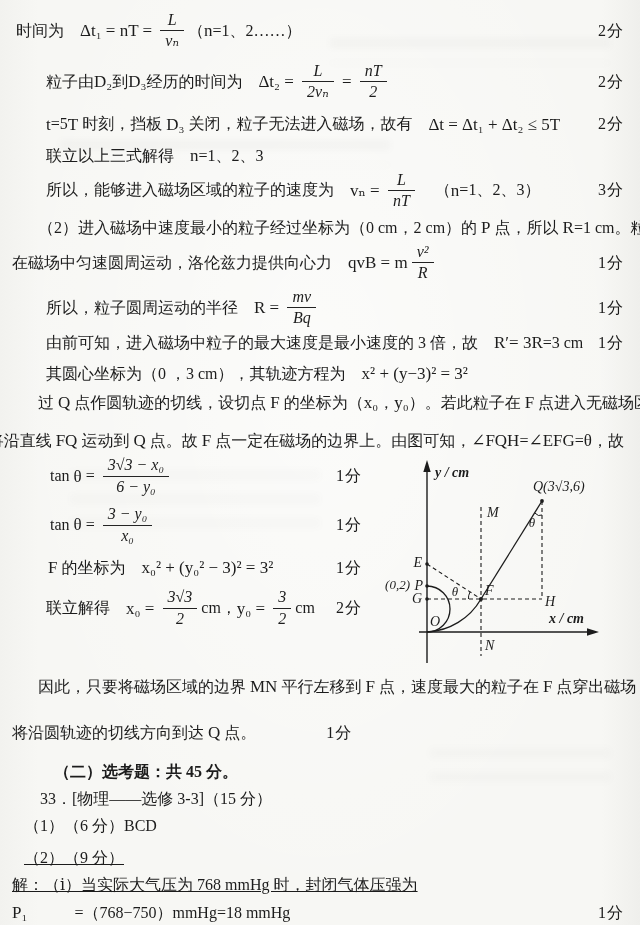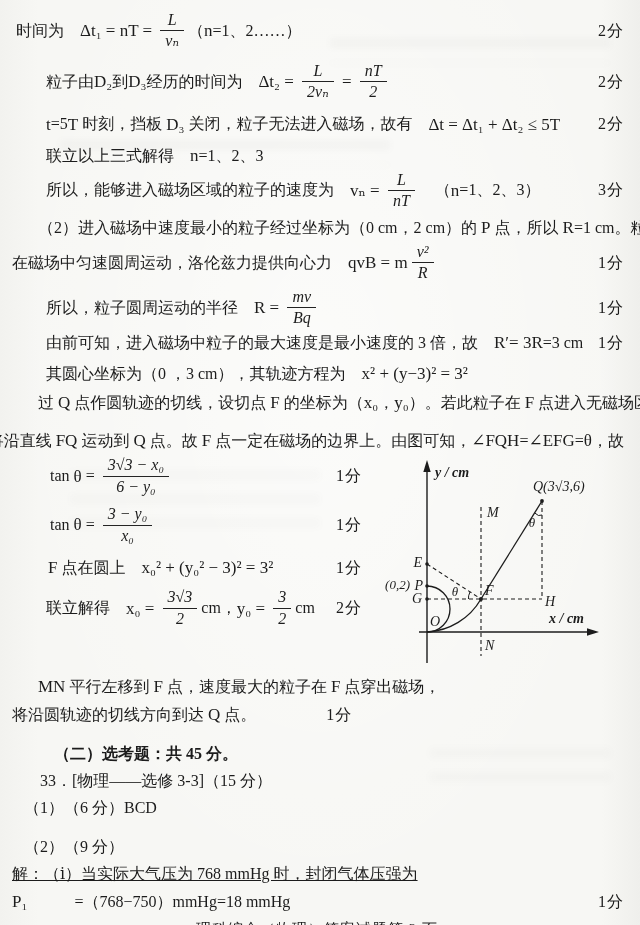--- a/index.html
+++ b/index.html
@@ -65,25 +65,25 @@
   .l8{padding-left:36px;margin-top:3px;}
   .l9{padding-left:36px;margin-top:2px;}
   .l10{padding-left:36px;margin-top:5px;text-align:center;}
   .l11{padding-left:28px;margin-top:4px;}
   .l12{padding-left:2px;margin-top:12px;justify-content:flex-end;}
   .e1{padding-left:40px;margin-top:0px;}
   .e2{padding-left:40px;margin-top:7px;}
   .e3{padding-left:38px;margin-top:9px;}
   .e4{padding-left:36px;margin-top:7px;}
   .t1{padding-left:28px;margin-top:4px;}
-  .t2{padding-left:2px;margin-top:2px;}
+  .t2{padding-left:2px;margin-top:20px;}
   .s1{padding-left:44px;margin-top:15px;font-weight:700;}
   .s2{padding-left:30px;margin-top:3px;}
   .s3{padding-left:14px;margin-top:3px;}
-  .s4{padding-left:14px;margin-top:15px;}
+  .s4{padding-left:14px;margin-top:8px;text-decoration:underline;}
   .s5{padding-left:2px;margin-top:3px;text-decoration:underline;}
   .s6{padding-left:2px;margin-top:3px;gap:47px;}
 
   .figure-row{display:flex;align-items:flex-start;margin-top:2px;justify-content:flex-end;}
   .eq-col{width:352px;flex:none;}
   .fig-col{flex:1;display:flex;justify-content:flex-end;}
   svg text{font-family:"Liberation Serif","DejaVu Serif",serif;}
   .svg-var{font-style:italic;font-size:14px;fill:#1c1c1c;}
   .svg-axis{font-style:italic;font-weight:600;font-size:14px;fill:#1c1c1c;}
   .svg-small{font-style:italic;font-size:13px;fill:#1c1c1c;}
@@ -117,21 +117,21 @@
       <div class="line l9"><span class="c">由前可知，进入磁场中粒子的最大速度是最小速度的 3 倍，故　</span><span class="m">R′= 3R</span><span class="c">=3 cm</span><span class="score">1分</span></div>
       <div class="line l10"><span class="c">其圆心坐标为（0 ，3 cm），其轨迹方程为　</span><span class="m">x² + (y−3)² = 3²</span></div>
       <div class="line l11"><span class="c">过 </span><span class="m">Q</span><span class="c"> 点作圆轨迹的切线，设切点 </span><span class="m">F</span><span class="c"> 的坐标为（</span><span class="m">x₀</span><span class="c">，</span><span class="m">y₀</span><span class="c">）。若此粒子在 </span><span class="m">F</span><span class="c"> 点进入无磁场区域，</span></div>
       <div class="line l12"><span class="c">它将沿直线 </span><span class="m">FQ</span><span class="c"> 运动到 </span><span class="m">Q</span><span class="c"> 点。故 </span><span class="m">F</span><span class="c"> 点一定在磁场的边界上。由图可知，</span><span class="m">∠FQH</span><span class="c">=</span><span class="m">∠EFG</span><span class="c">=</span><span class="m">θ</span><span class="c">，故</span></div>
     </div>
 
   <div class="figure-row">
     <div class="eq-col">
         <div class="line e1"><span class="c">tan </span><span class="m">θ</span><span class="c"> = </span><span class="frac"><span class="num">3√3 − x₀</span><span class="den">6 − y₀</span></span><span class="score">1分</span></div>
         <div class="line e2"><span class="c">tan </span><span class="m">θ</span><span class="c"> = </span><span class="frac"><span class="num">3 − y₀</span><span class="den">x₀</span></span><span class="score">1分</span></div>
-        <div class="line e3"><span class="m">F</span><span class="c"> 点在圆上　</span><span class="m">x₀² + (y₀² − 3)² = 3²</span><span class="score">1分</span></div>
+        <div class="line e3"><span class="m">F</span><span class="c"> 的坐标为　</span><span class="m">x₀² + (y₀² − 3)² = 3²</span><span class="score">1分</span></div>
         <div class="line e4"><span class="c">联立解得　</span><span class="m">x₀ = </span><span class="frac"><span class="num">3√3</span><span class="den">2</span></span><span class="c">cm，</span><span class="m">y₀ = </span><span class="frac"><span class="num">3</span><span class="den">2</span></span><span class="c">cm</span><span class="score">2分</span></div>
       </div>
     <div class="fig-col">
       <svg width="255" height="215" viewBox="0 0 255 215">
 
         <line x1="58" y1="208" x2="58" y2="12" stroke="#1c1c1c" stroke-width="1.4"></line>
         <polygon points="58,5 54.3,17 61.7,17" fill="#1c1c1c"></polygon>
         <line x1="50" y1="177" x2="224" y2="177" stroke="#1c1c1c" stroke-width="1.4"></line>
         <polygon points="230,177 218,173.2 218,180.8" fill="#1c1c1c"></polygon>
         <text class="svg-axis" x="66" y="22">y / cm</text>
@@ -165,21 +165,21 @@
         <text class="svg-var" x="53" y="148" text-anchor="end">G</text>
         <text class="svg-var" x="116" y="140">F</text>
         <text class="svg-var" x="176" y="151">H</text>
         <text class="svg-small" x="163" y="72" text-anchor="middle">θ</text>
         <text class="svg-small" x="86" y="141" text-anchor="middle">θ</text>
       </svg>
     </div>
   </div>
 
   <div>
-      <div class="line t1"><span class="m">MN</span><span class="c"> 平行左移到 </span><span class="m">F</span><span class="c"> 点，速度最大的粒子在 </span><span class="m">F</span><span class="c"> 点穿出磁场，</span></div>
+      <div class="line t1"><span class="c">因此，只要将磁场区域的边界 </span><span class="m">MN</span><span class="c"> 平行左移到 </span><span class="m">F</span><span class="c"> 点，速度最大的粒子在 </span><span class="m">F</span><span class="c"> 点穿出磁场，</span></div>
       <div class="line t2"><span class="c">将沿圆轨迹的切线方向到达 </span><span class="m">Q</span><span class="c"> 点。</span><span class="score inline">1分</span></div>
     </div>
 
   <div>
       <div class="line s1"><span class="b">（二）选考题：共 45 分。</span></div>
       <div class="line s2"><span class="c">33．[物理——选修 3-3]（15 分）</span></div>
       <div class="line s3"><span class="c">（1）（6 分）BCD</span></div>
       <div class="line s4"><span class="c">（2）（9 分）</span></div>
       <div class="line s5"><span class="c">解：（ⅰ）当实际大气压为 768 mmHg 时，封闭气体压强为</span></div>
       <div class="line s6"><span class="m">P₁</span><span class="c">=（768−750）mmHg=18 mmHg</span><span class="score">1分</span></div>

